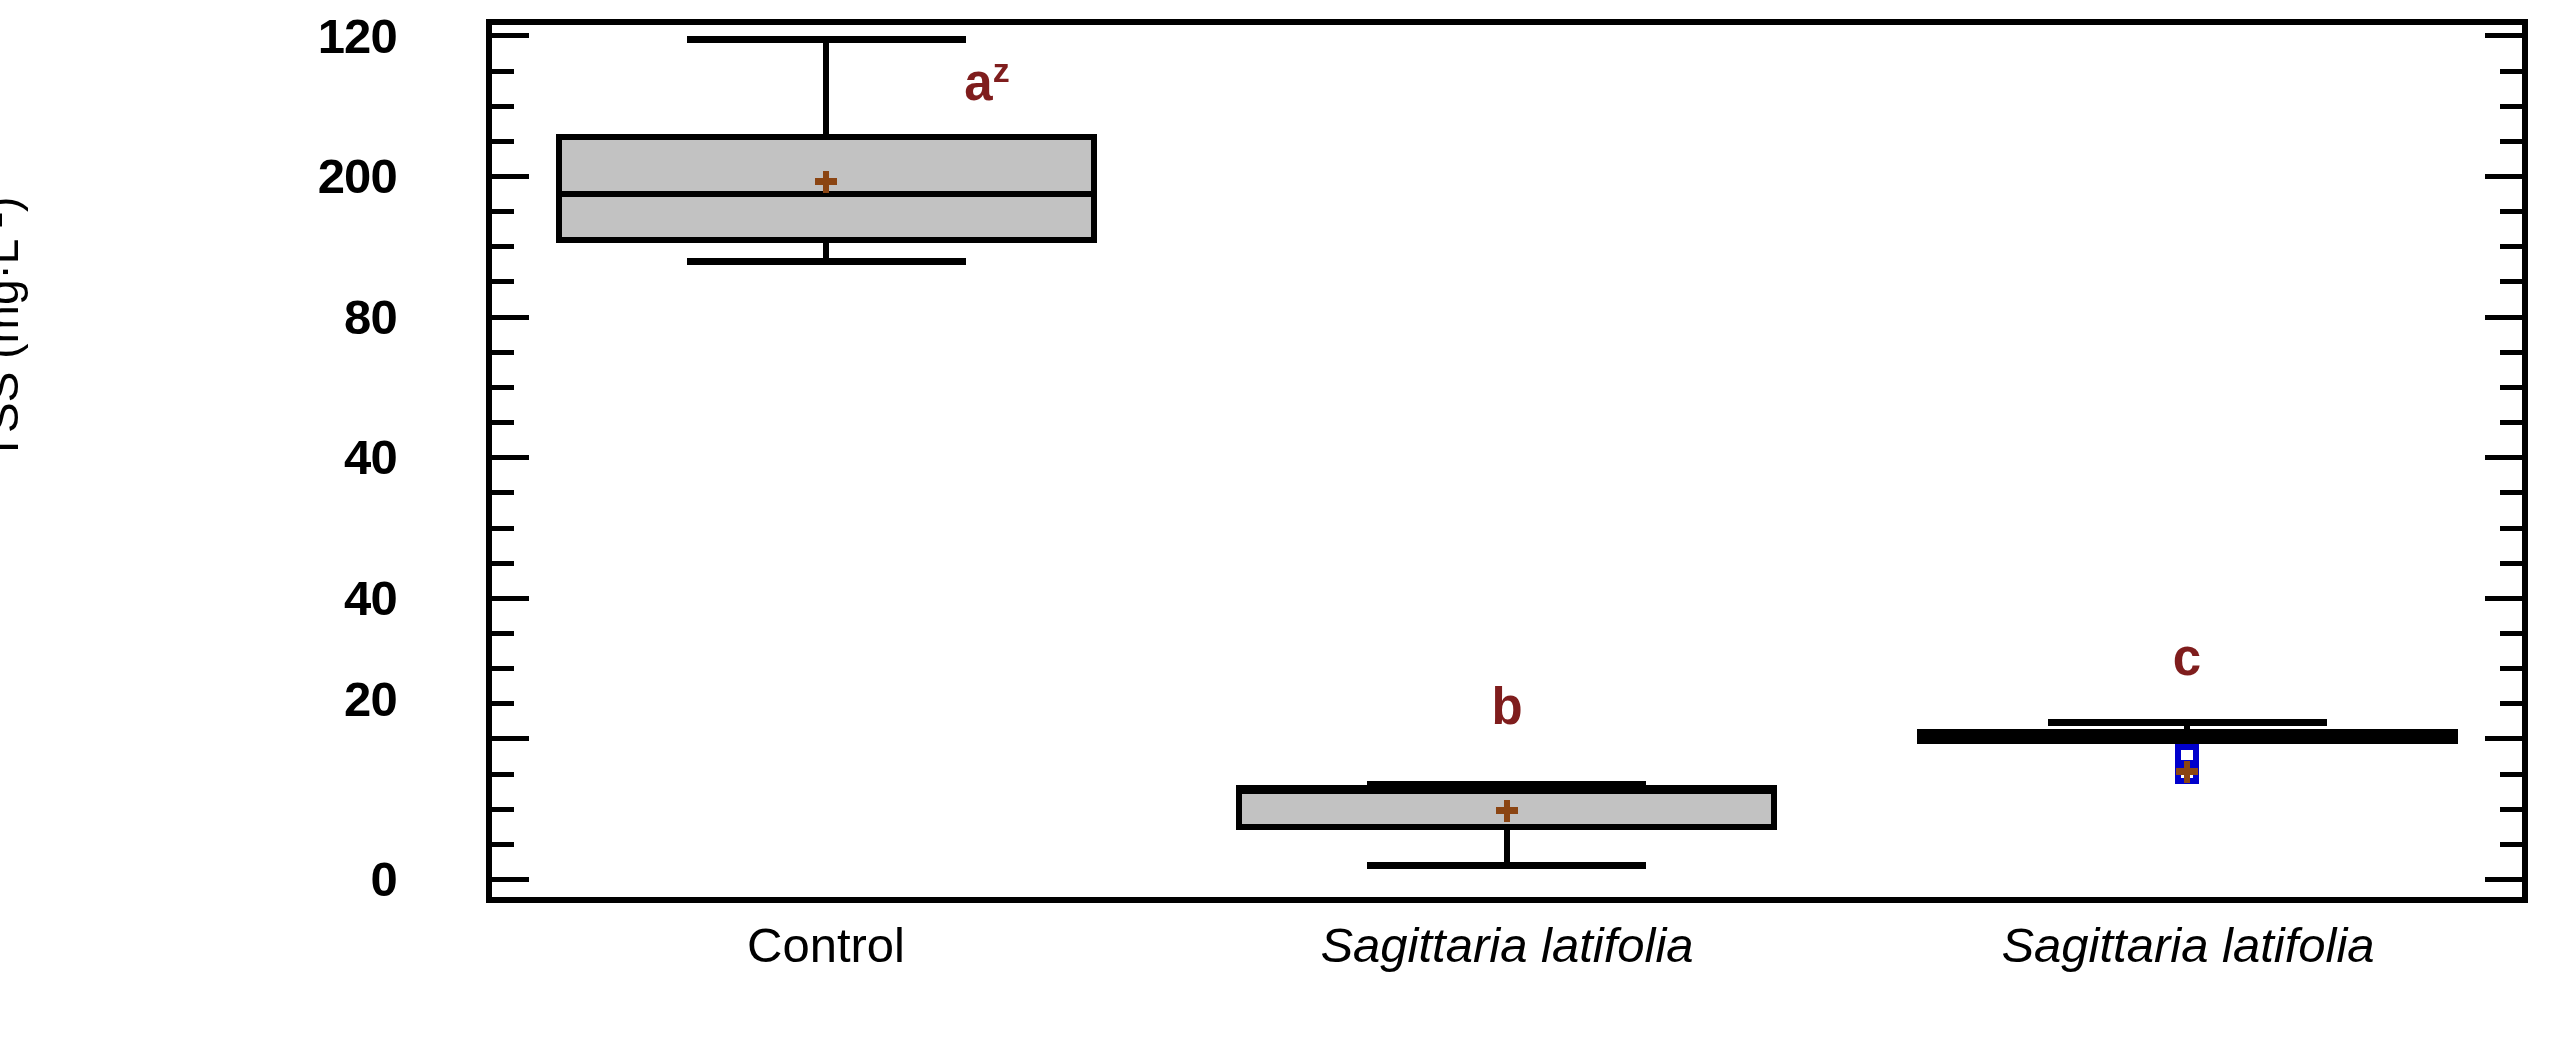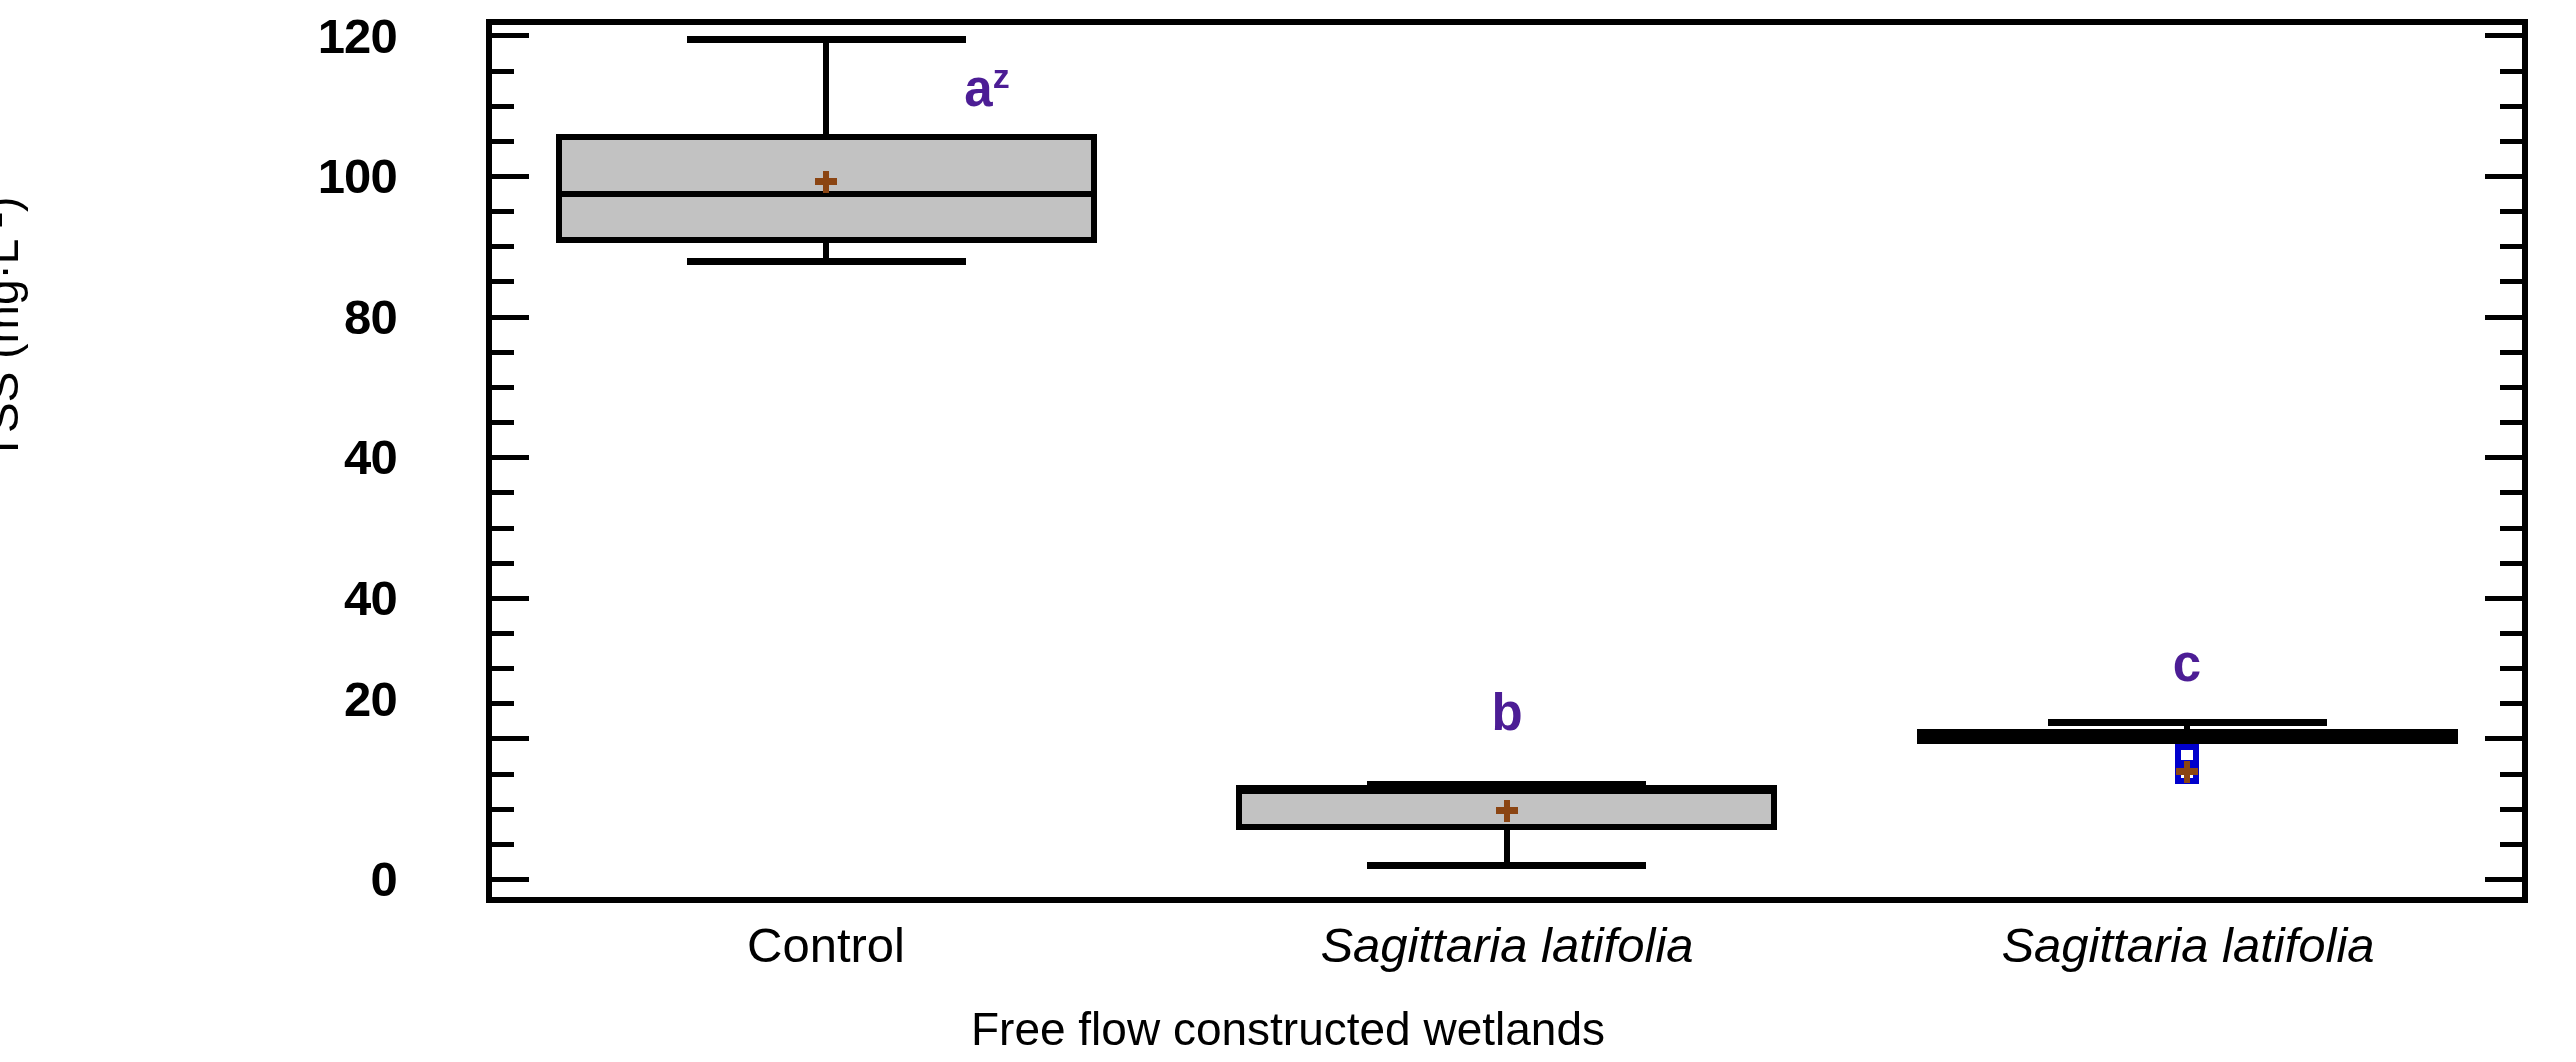--- a/index.html
+++ b/index.html
@@ -73,24 +73,23 @@
   .mean-marker::after {top:50%;left:0;height:6.8px;width:22px;margin-top:-3.4px;}
 
   .outlier{
     position:absolute;width:24px;height:24px;
     border:6px solid #0000CC;box-sizing:border-box;
     background:transparent;transform:translate(-50%,-50%);
   }
 
   
   .sig-letter{
-    position:absolute;font-size:51px;font-weight:bold;color:#4c1d95;
+    position:absolute;font-size:51px;font-weight:bold;color:#7f1d1d;
     white-space:nowrap;transform:translateX(-50%);
     font-family:"Liberation Sans",sans-serif;
-    margin-top:6px;
   }
   .sig-letter .sup{font-size:34px;vertical-align:super;font-weight:bold;}
 </style>
 </head>
 <body>
 
 <div id="figure">
 
   <div id="plot-area">
 
@@ -188,30 +187,29 @@
         <div class="sig-letter" style="left: 1701px; top: 609px;"><span>c</span></div>
       </div>
   </div>
 
   <div id="ytick-layer">
       <div class="ytick-label" style="top: 879px;">0</div>
       <div class="ytick-label" style="top: 699px;">20</div>
       <div class="ytick-label" style="top: 598px;">40</div>
       <div class="ytick-label" style="top: 457px;">40</div>
       <div class="ytick-label" style="top: 317px;">80</div>
-      <div class="ytick-label" style="top: 176px;">100</div>
+      <div class="ytick-label" style="top: 176px;">200</div>
       <div class="ytick-label" style="top: 36px;">120</div>
     </div>
 
   <div id="ylabel">
     <span>TSS (mg·L</span><span class="sup">-1</span><span>)</span>
   </div>
 
   <div id="xtick-layer">
       <div class="xtick-label" style="left: 826px;">Control</div>
       <div class="xtick-label italic" style="left: 1507px;">Sagittaria latifolia</div>
       <div class="xtick-label italic" style="left: 2188px; font-style: italic;">Sagittaria latifolia</div>
     </div>
 
-  <div id="xlabel">Free flow constructed wetlands</div>
 
 </div>
 
 
 </body></html>

